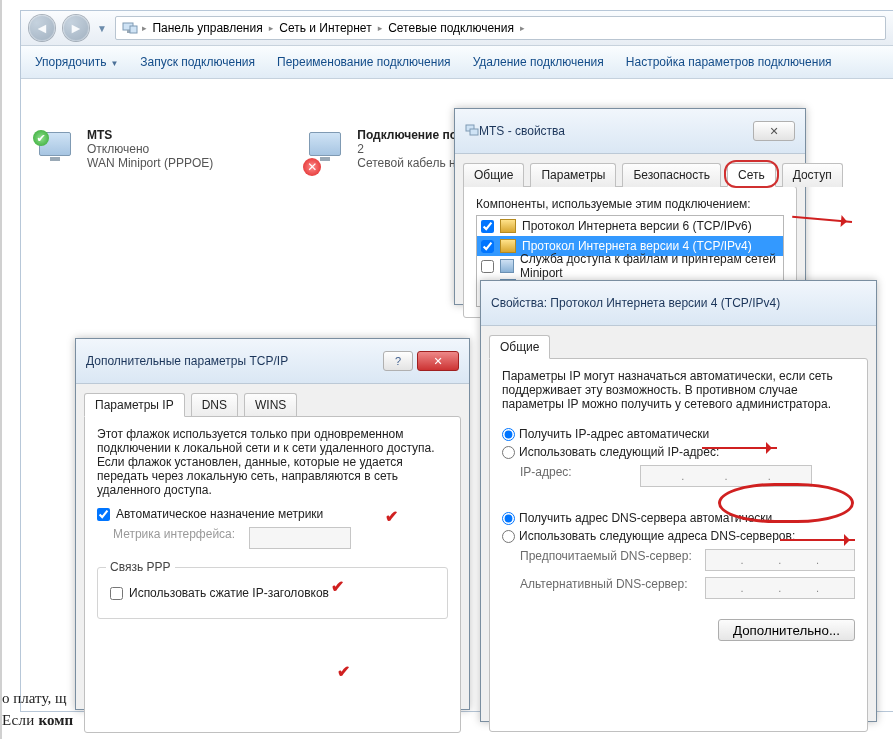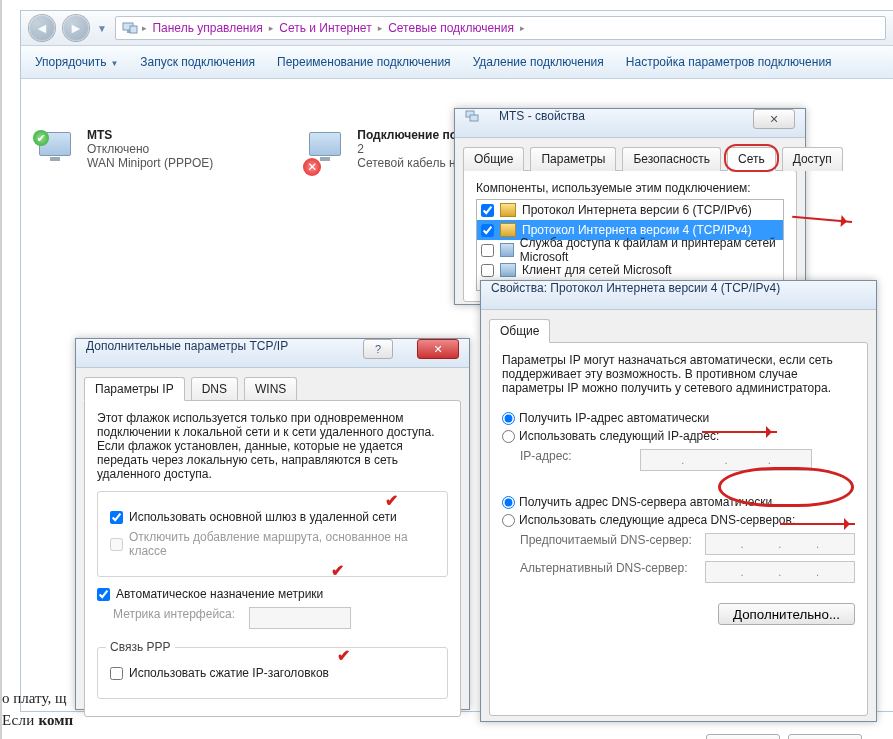--- a/index.html
+++ b/index.html
@@ -20,40 +20,40 @@
   #canvas{position:relative;width:893px;height:739px;overflow:hidden;background:#fff;border-left:2px solid #d0d0d0}
 
   
   .explorer{position:absolute;left:18px;top:10px;right:0;height:700px;background:#fff;border:1px solid #b7c7d8}
   .addrbar{display:flex;align-items:center;height:34px;background:linear-gradient(#fafcfe,#e7edf4);border-bottom:1px solid #c7d2dd;padding:0 8px;gap:8px}
   .nav-btn{width:26px;height:26px;border-radius:50%;background:radial-gradient(circle at 30% 30%,#79b3e6,#3877b5);display:flex;align-items:center;justify-content:center;color:#fff;font-size:14px;box-shadow:inset 0 0 0 1px rgba(255,255,255,.3),0 0 0 1px #4a6f97}
   .nav-btn.dis{filter:grayscale(.6) opacity(.5)}
   .nav-chev{color:#6b8bab;font-size:10px}
   .breadcrumb{flex:1;height:22px;border:1px solid #b9c5d1;background:#fff;display:flex;align-items:center;gap:4px;padding:0 6px;border-radius:2px}
   .breadcrumb .ico{width:16px;height:16px;display:flex;align-items:center;justify-content:center}
-  .crumb{color:#a21caf;padding:0 2px}
+  .crumb{color:#000000;padding:0 2px}
   .crumb-sep{color:#888;font-size:9px}
 
   .cmdbar{display:flex;align-items:center;height:32px;background:linear-gradient(#fafdff,#e1ecf6);border-bottom:1px solid #c5d1dd;gap:22px;padding:0 14px}
   .cmd{color:#134c89}
   .cmd .drop{font-size:8px;margin-left:4px;color:#4a6f97}
 
   .content{position:relative;padding:10px 12px;display:flex;gap:20px;height:120px}
   .net-item{display:flex;align-items:center;gap:10px}
   .net-icon{width:44px;height:38px;position:relative}
   .monitor{width:30px;height:22px;background:linear-gradient(#cfe3f5,#a7c5e2);border:1px solid #7f9ab3;border-radius:2px;position:absolute;top:2px;left:6px}
   .monitor::after{content:"";position:absolute;left:10px;top:24px;width:10px;height:4px;background:#9aa9b6}
   .badge-ok{position:absolute;left:0;top:0;width:16px;height:16px;border-radius:50%;background:radial-gradient(#8ee08e,#2fa52f);color:#fff;font-size:11px;display:flex;align-items:center;justify-content:center}
   .badge-x{position:absolute;left:0;top:28px;width:18px;height:18px;border-radius:50%;background:radial-gradient(#ff8a8a,#d22);color:#fff;font-size:12px;display:flex;align-items:center;justify-content:center}
   .net-lines .t{font-weight:700}
   .net-lines .s{color:#555}
 
   
   .dialog{position:absolute;background:var(--win-bg);border:1px solid #7a8ea0;box-shadow:0 0 8px rgba(0,0,0,.25)}
-  .titlebar{height:28px;background:linear-gradient(#f1f6fc,#dae7f4);border-bottom:1px solid #bcc9d6;display:flex;align-items:flex-start;padding:0 10px;gap:20px;color:#1b355a}
+  .titlebar{height:28px;background:linear-gradient(#f1f6fc,#dae7f4);border-bottom:1px solid #bcc9d6;display:flex;align-items:center;padding:8px 10px;gap:0;color:#1b355a}
   .titlebar .close{margin-left:auto;width:40px;height:18px;border:1px solid #b0b0b0;border-radius:3px;background:linear-gradient(#fefefe,#e3e3e3);display:flex;align-items:center;justify-content:center;font-size:11px;color:#555}
   .titlebar .close.red{background:linear-gradient(#e88,#c33);color:#fff;border-color:#a02020}
   .titlebar .help{width:28px;height:18px;border:1px solid #b0b0b0;border-radius:3px;background:linear-gradient(#fefefe,#e3e3e3);display:flex;align-items:center;justify-content:center;font-size:11px;color:#406090;margin-left:auto}
 
   .tabs{display:flex;padding:8px 8px 0 8px;gap:7px}
   .tab{padding:4px 10px;border:1px solid var(--tab-border);background:linear-gradient(#fdfdfd,#ececec);border-bottom:none;margin-right:-1px;position:relative;top:1px;border-radius:3px 3px 0 0;cursor:default}
   .tab.active{background:#fff;z-index:2;border-bottom:1px solid #fff}
   .tab.circled::after{content:"";position:absolute;left:-4px;top:-4px;right:-4px;bottom:-2px;border:2px solid #d03030;border-radius:12px}
   .tabpage{margin:0 8px 8px 8px;background:#fff;border:1px solid var(--tab-border);padding:10px 12px;border-radius:0 3px 3px 3px}
 
@@ -181,21 +181,21 @@
             <span>Протокол Интернета версии 6 (TCP/IPv6)</span>
           </div>
         <div class="li sel">
             <input type="checkbox" checked="" style="">
             <span class="proto-ico proto-net"></span>
             <span>Протокол Интернета версии 4 (TCP/IPv4)</span>
           </div>
         <div class="li">
             <input type="checkbox" style="">
             <span class="proto-ico proto-prn"></span>
-            <span>Служба доступа к файлам и принтерам сетей Microsoft</span>
+            <span>Служба доступа к файлам и принтерам сетей Miniport</span>
           </div>
         <div class="li">
             <input type="checkbox" style="">
             <span class="proto-ico proto-prn"></span>
             <span>Клиент для сетей Microsoft</span>
           </div>
       </div>
     </div>
   </div>
   <div class="arrow-r" style="left:790px;top:221px;width:60px;transform:rotate(5deg);transform-origin:right"></div>
@@ -273,30 +273,20 @@
       <span class="close red" style="margin-left:4px">✕</span>
     </div>
     <div class="tabs">
       <div class="tab active">Параметры IP</div>
       <div class="tab">DNS</div>
       <div class="tab">WINS</div>
     </div>
     <div class="tabpage" style="height:295px;position:relative">
       <div style="margin-bottom:10px">Этот флажок используется только при одновременном подключении к локальной сети и к сети удаленного доступа. Если флажок установлен, данные, которые не удается передать через локальную сеть, направляются в сеть удаленного доступа.</div>
 
-      <div class="group">
-        <label class="cb">
-            <input type="checkbox" checked="" style="">
-            <span>Использовать основной шлюз в удаленной сети</span>
-          </label>
-        <label class="cb" style="color:#9a9a9a">
-            <input type="checkbox" disabled="" style="">
-            <span>Отключить добавление маршрута, основанное на классе</span>
-          </label>
-      </div>
       <span class="checkmark" style="left:300px;top:90px">✔</span>
 
       <label class="cb">
           <input type="checkbox" checked="" style="">
           <span>Автоматическое назначение метрики</span>
         </label>
       <span class="checkmark" style="left:246px;top:160px">✔</span>
       <div class="field" style="margin-left:16px">
           <span class="lab" style="width:126px;color:#9a9a9a">Метрика интерфейса:</span>
           <span class="txtbox"></span>

